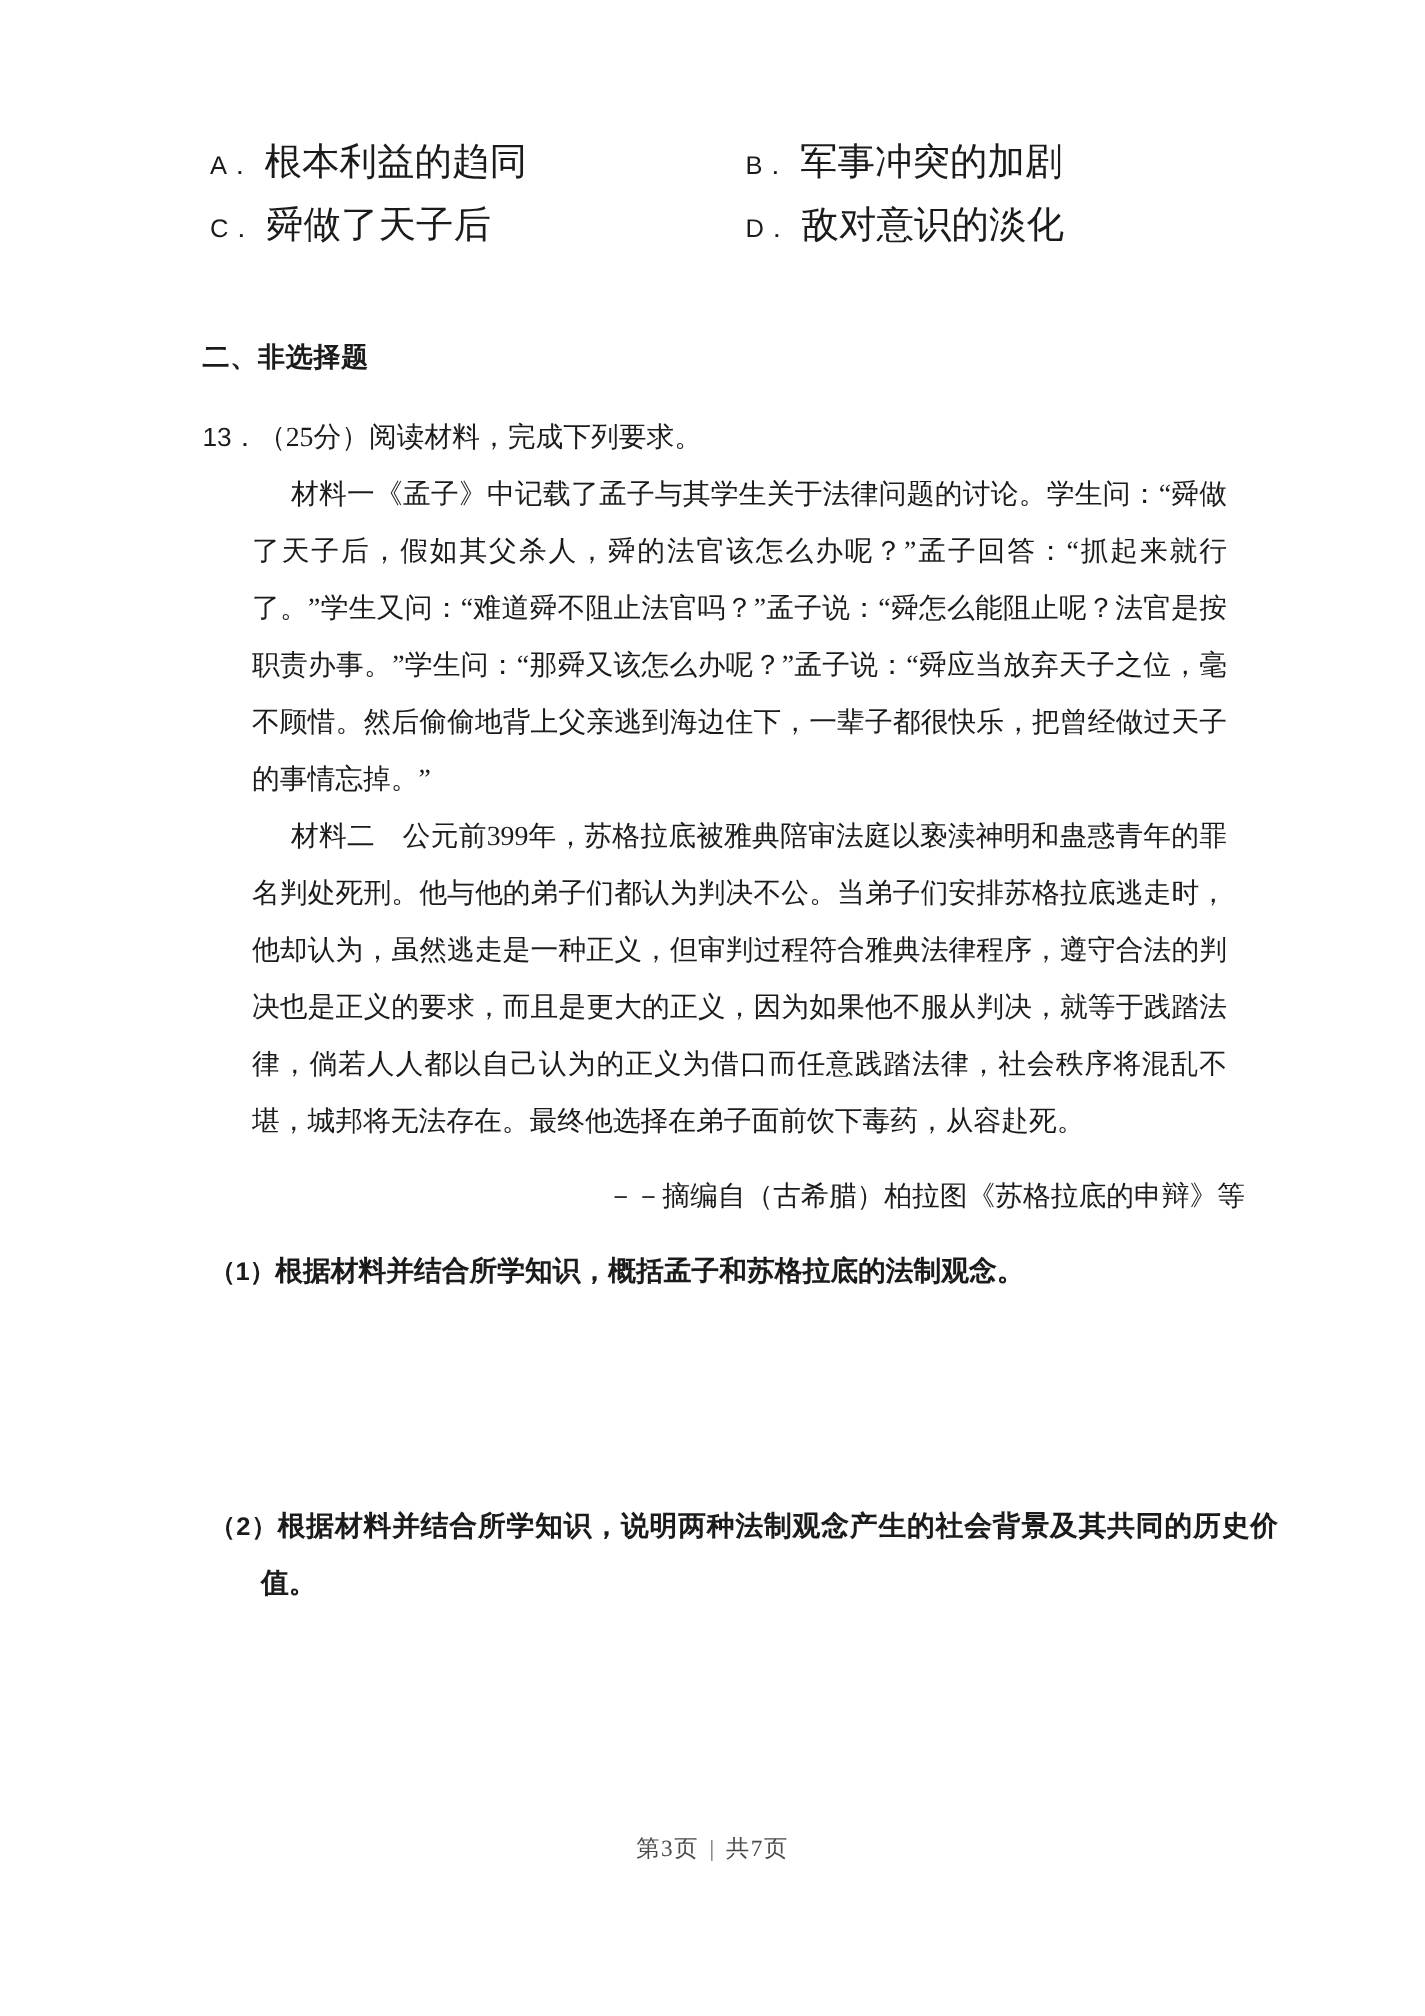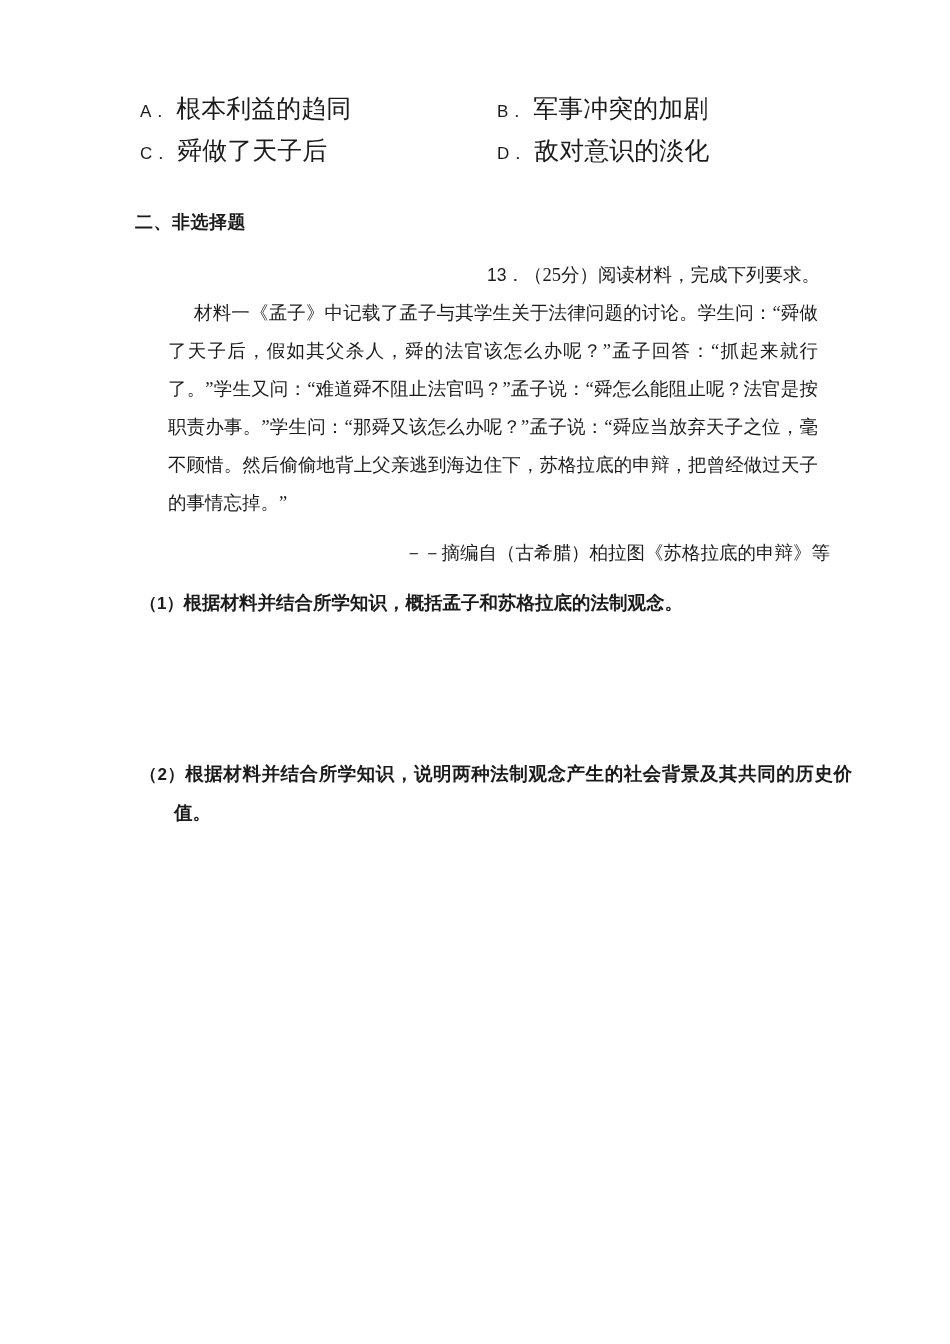--- a/index.html
+++ b/index.html
@@ -62,33 +62,32 @@
     font-family: "Liberation Serif", "DejaVu Serif", serif;
     font-size: 25px;
     margin-left: 6px;
   }
 
   
   .section-heading {
     font-family: "Liberation Sans", "DejaVu Sans", sans-serif;
     font-weight: bold;
     font-size: 18px;
-    margin-top: 30px;
+    margin-top: 46px;
     margin-left: -5px;
     letter-spacing: 0.5px;
   }
 
   
   .question-line {
     margin-top: 22px;
     margin-left: -5px;
     font-size: 18.5px;
     line-height: 38px;
     white-space: nowrap;
-    text-align: right;
   }
   .question-line .qnum {
     font-family: "Liberation Sans", "DejaVu Sans", sans-serif;
     font-size: 17.5px;
   }
 
   
   .para {
     font-size: 18.5px;
     line-height: 38px;
@@ -192,32 +191,36 @@
       </div>
 
     </div>
 
     <div class="section-heading">二、非选择题</div>
 
     <div class="question-line">
       <span class="qnum">13．</span><span>（25分）阅读材料，完成下列要求。</span>
     </div>
 
-    <p class="para indent-first">材料一《孟子》中记载了孟子与其学生关于法律问题的讨论。学生问：“舜做了天子后，假如其父杀人，舜的法官该怎么办呢？”孟子回答：“抓起来就行了。”学生又问：“难道舜不阻止法官吗？”孟子说：“舜怎么能阻止呢？法官是按职责办事。”学生问：“那舜又该怎么办呢？”孟子说：“舜应当放弃天子之位，毫不顾惜。然后偷偷地背上父亲逃到海边住下，苏格拉底的申辩，把曾经做过天子的事情忘掉。”</p>
-
+    <p class="para indent-first">材料一《孟子》中记载了孟子与其学生关于法律问题的讨论。学生问：“舜做了天子后，假如其父杀人，舜的法官该怎么办呢？”孟子回答：“抓起来就行了。”学生又问：“难道舜不阻止法官吗？”孟子说：“舜怎么能阻止呢？法官是按职责办事。”学生问：“那舜又该怎么办呢？”孟子说：“舜应当放弃天子之位，毫不顾惜。然后偷偷地背上父亲逃到海边住下，一辈子都很快乐，把曾经做过天子的事情忘掉。”</p>
+
+    <p class="para indent-first">材料二　公元前399年，苏格拉底被雅典陪审法庭以亵渎神明和蛊惑青年的罪名判处死刑。他与他的弟子们都认为判决不公。当弟子们安排苏格拉底逃走时，他却认为，虽然逃走是一种正义，但审判过程符合雅典法律程序，遵守合法的判决也是正义的要求，而且是更大的正义，因为如果他不服从判决，就等于践踏法律，倘若人人都以自己认为的正义为借口而任意践踏法律，社会秩序将混乱不堪，城邦将无法存在。最终他选择在弟子面前饮下毒药，从容赴死。</p>
     <p class="attrib-right">－－摘编自（古希腊）柏拉图《苏格拉底的申辩》等</p>
 
     <p class="subq">
       <span class="snum">（1）</span><span>根据材料并结合所学知识，概括孟子和苏格拉底的法制观念。</span>
     </p>
 
     <div class="answer-space-1"></div>
 
     <p class="subq hang">
       <span class="snum">（2）</span><span>根据材料并结合所学知识，说明两种法制观念产生的社会背景及其共同的历史价值。</span>
     </p>
 
     <div class="answer-space-2"></div>
 
   </div>
 
+  <div class="footer">
+    <span>第3页</span><span class="sep">|</span><span>共7页</span>
+  </div>
 
 </div>
 
 </body></html>

